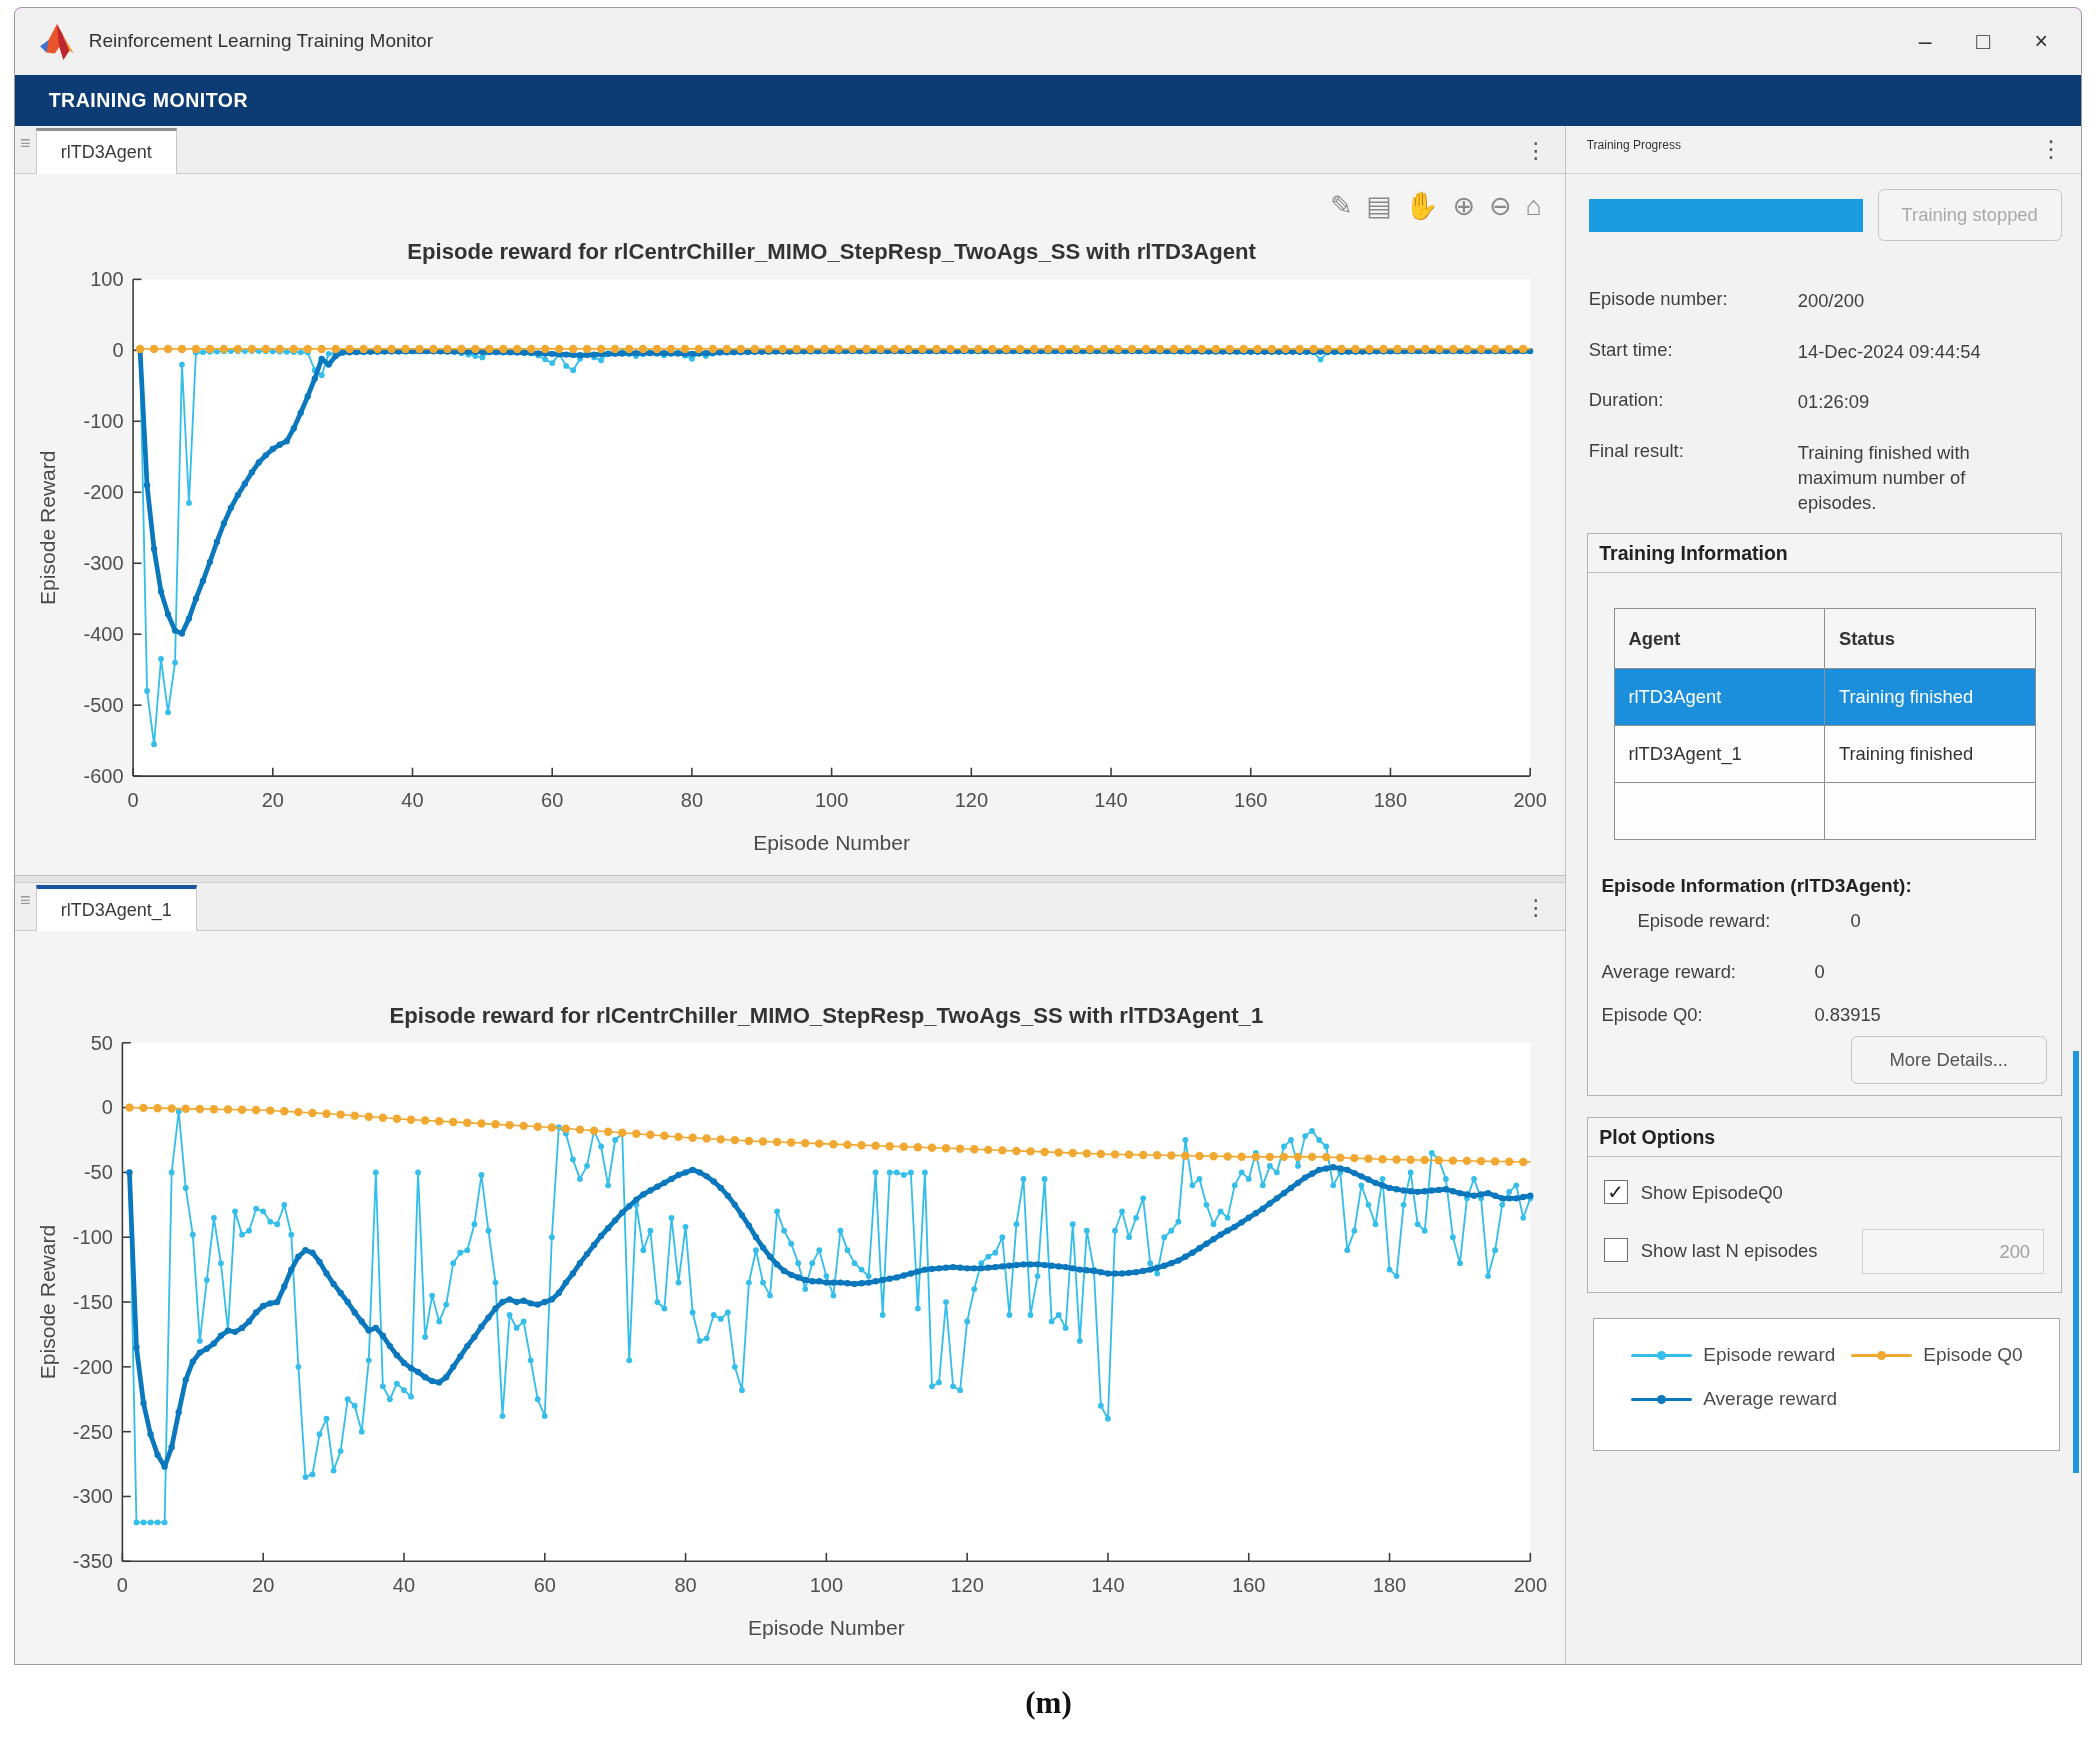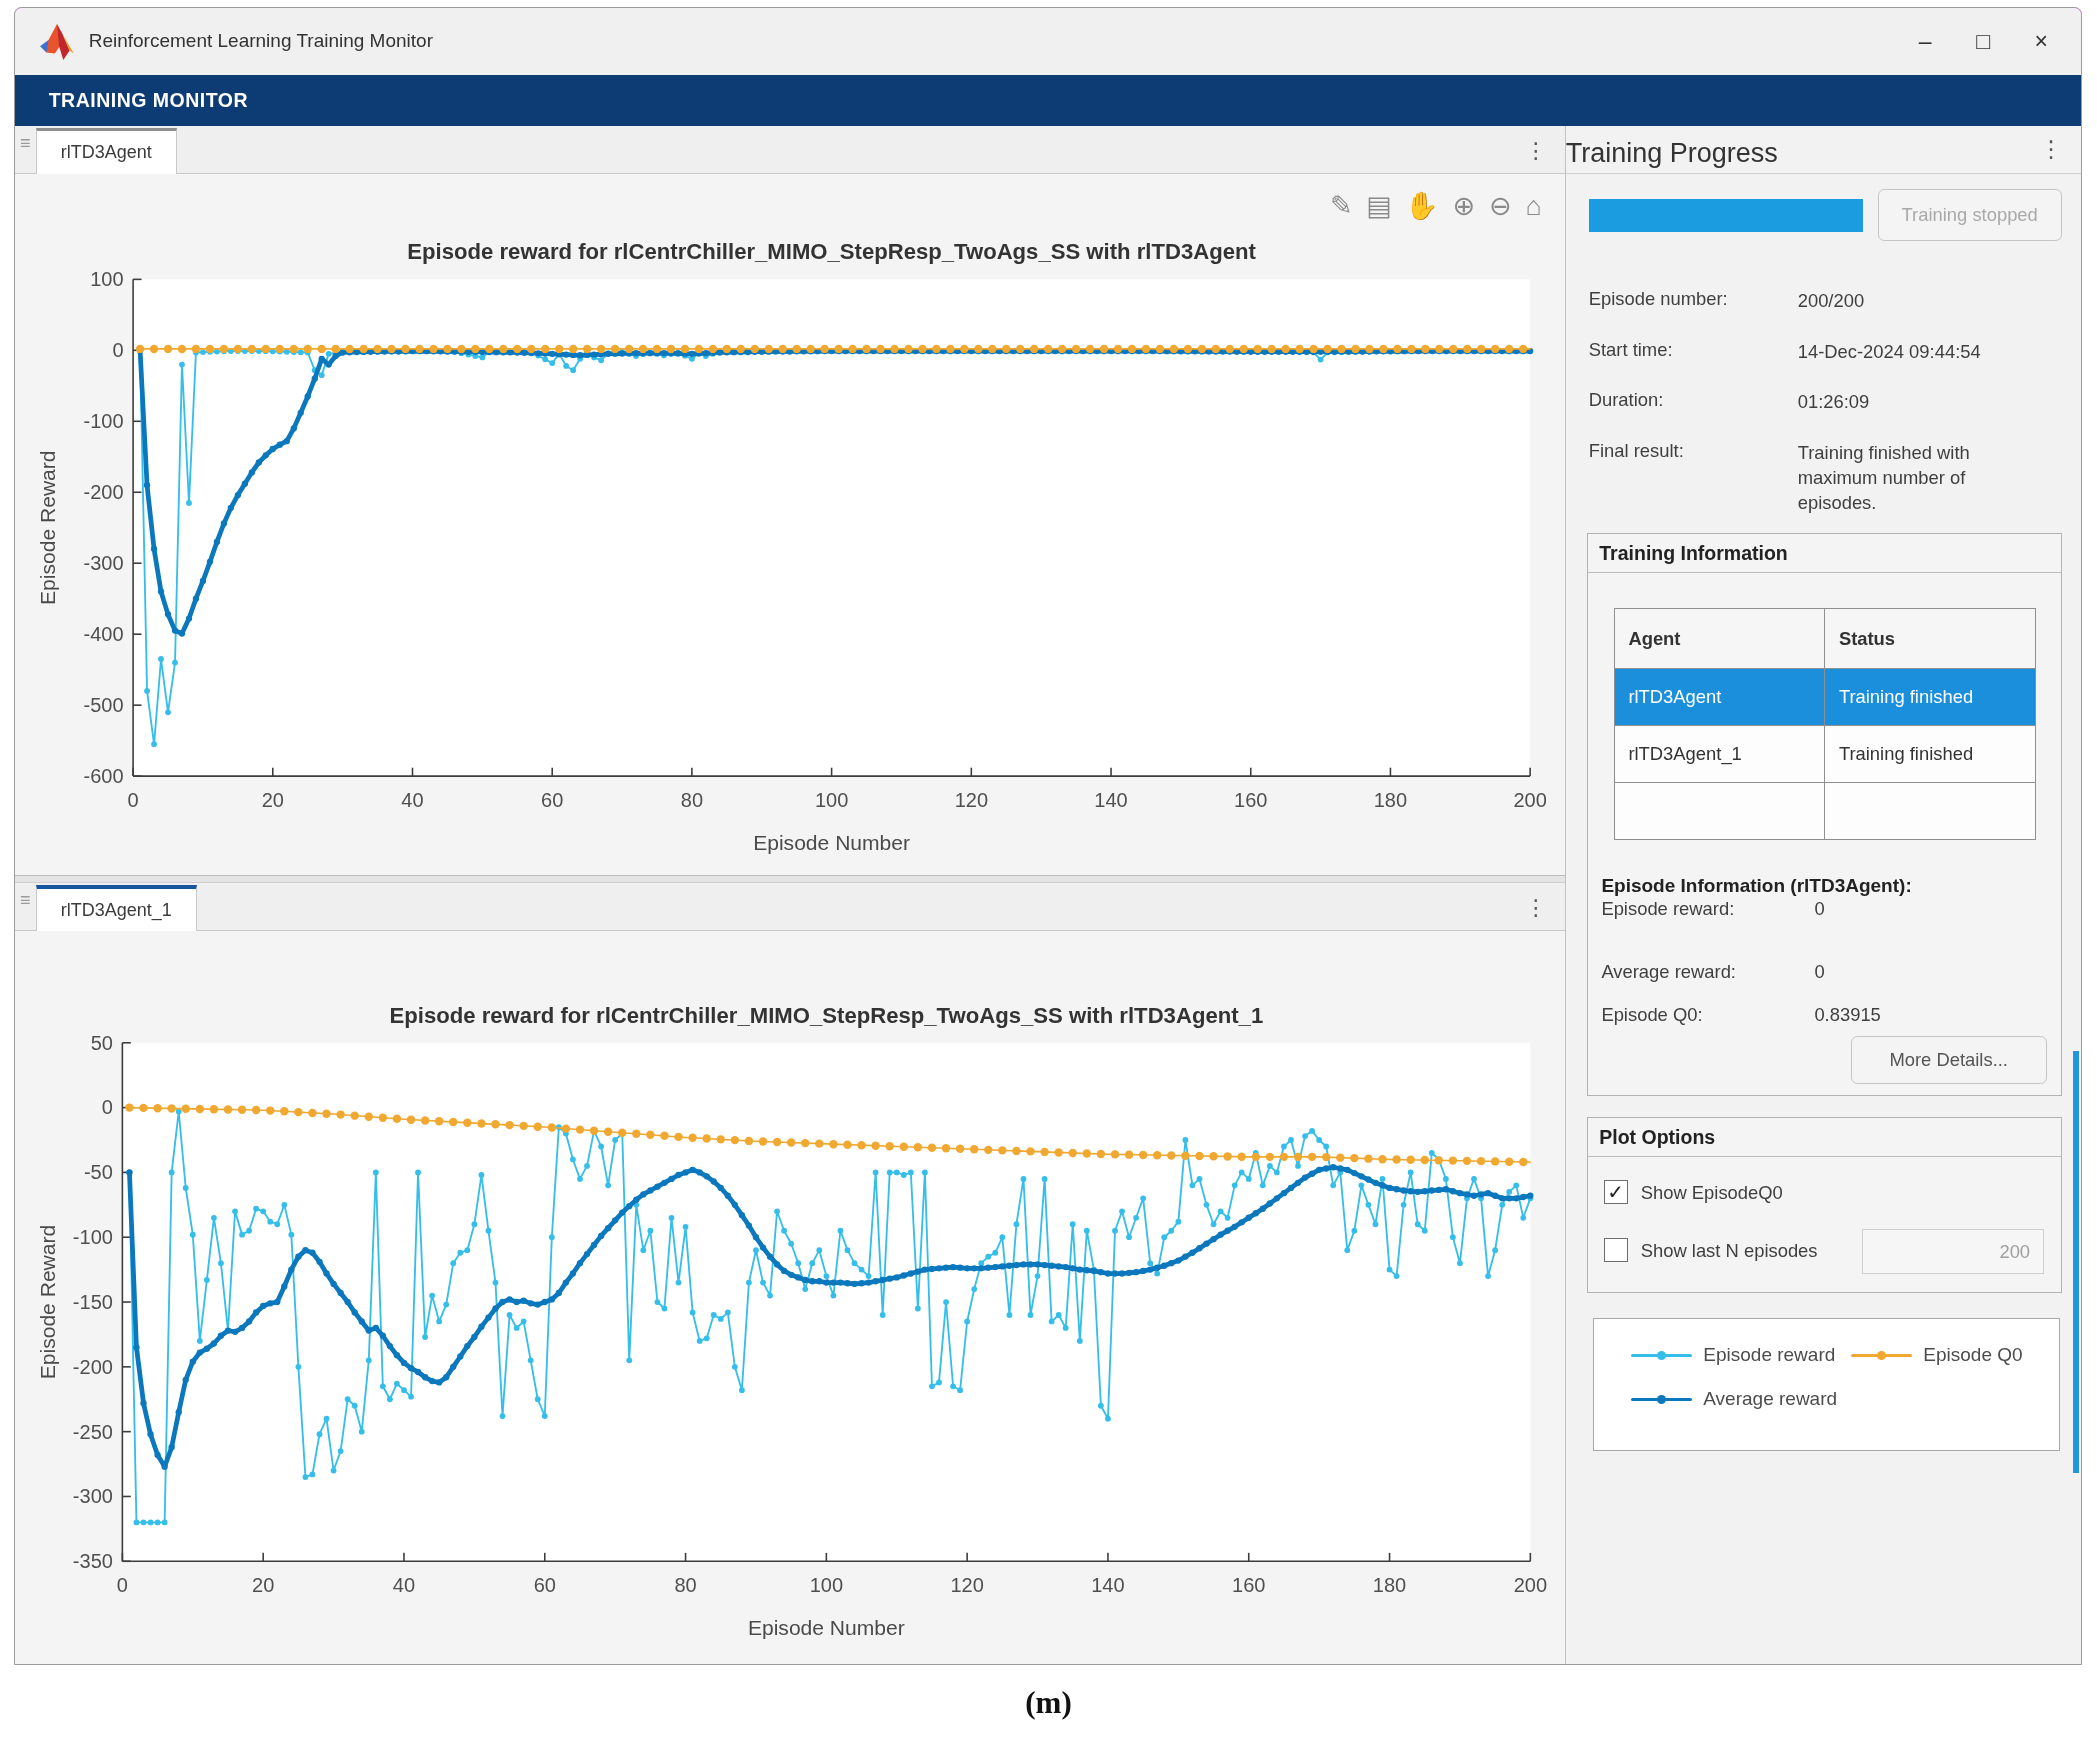--- a/index.html
+++ b/index.html
@@ -28,21 +28,21 @@
   .tab.blue-top{border-top:4.2px solid #15569e;}
   .tab-kebab{position:absolute;right:18px;top:11.6px;color:#555;font-size:22px;}
   .chart-host{position:absolute;left:2.1px;background:#f4f4f4;}
   .panel-divider{position:absolute;left:0;width:1550px;height:7.4px;background:#e4e4e4;border-top:1.1px solid #bdbdbd;border-bottom:1.1px solid #cfcfcf;box-sizing:border-box;}
   .axtoolbar{position:absolute;display:flex;gap:13.7px;color:#8a8a8a;font-size:27px;}
   .axtoolbar span{display:block;line-height:32px;}
   
   .rpanel{position:absolute;left:1550px;top:0;width:518px;height:1539px;background:#f2f2f2;
           border-left:1.1px solid #c2c2c2;box-sizing:border-box;}
   .rp-header{position:absolute;left:0;top:0;width:100%;height:48px;border-bottom:1.1px solid #d2d2d2;box-sizing:border-box;}
-  .rp-title{position:absolute;left:0;top:11.6px;font-size:27px;color:#333;}
+  .rp-title{position:absolute;left:21px;top:11.6px;font-size:12px;color:#333;}
   .rp-kebab{position:absolute;right:20px;top:9.5px;font-size:23px;color:#555;}
   .progress{position:absolute;left:23px;top:73px;width:274px;height:33px;background:#1b9be0;}
   .btn{border:1.1px solid #c4c4c4;border-radius:6.3px;background:#f4f4f4;box-sizing:border-box;
        display:flex;align-items:center;justify-content:center;font-size:18.4px;color:#555;}
   .btn.disabled{color:#a9a9a9;}
   .stop-btn{position:absolute;left:312px;top:63px;width:184px;height:52px;}
   .inforow{position:absolute;left:23px;font-size:18.4px;color:#3f3f3f;margin-top:24px;}
   .inforow .val{position:absolute;left:209px;top:0;width:248px;line-height:25px;}
   .group{position:absolute;left:21px;width:475px;background:#f4f4f4;border:1.1px solid #b3b3b3;box-sizing:border-box;}
   .group-h{position:absolute;left:0;top:0;width:100%;height:39px;border-bottom:1.6px solid #bdbdbd;box-sizing:border-box;}
@@ -1273,21 +1273,21 @@
               <td>Training finished</td>
             </tr>
             <tr>
                   <td></td>
                   <td></td>
                 </tr>
           </tbody>
             </table>
 
           <div class="ep-title" style="top:341px;">Episode Information (rlTD3Agent):</div>
-          <div class="kv" style="top:364px;">
+          <div class="kv" style="top:376px;margin-left:36px;">
             <span>Episode reward:</span>
             <span class="v">0</span>
           </div>
           <div class="kv" style="top:427px;">
             <span>Average reward:</span>
             <span class="v">0</span>
           </div>
           <div class="kv" style="top:470px;">
             <span>Episode Q0:</span>
             <span class="v">0.83915</span>

